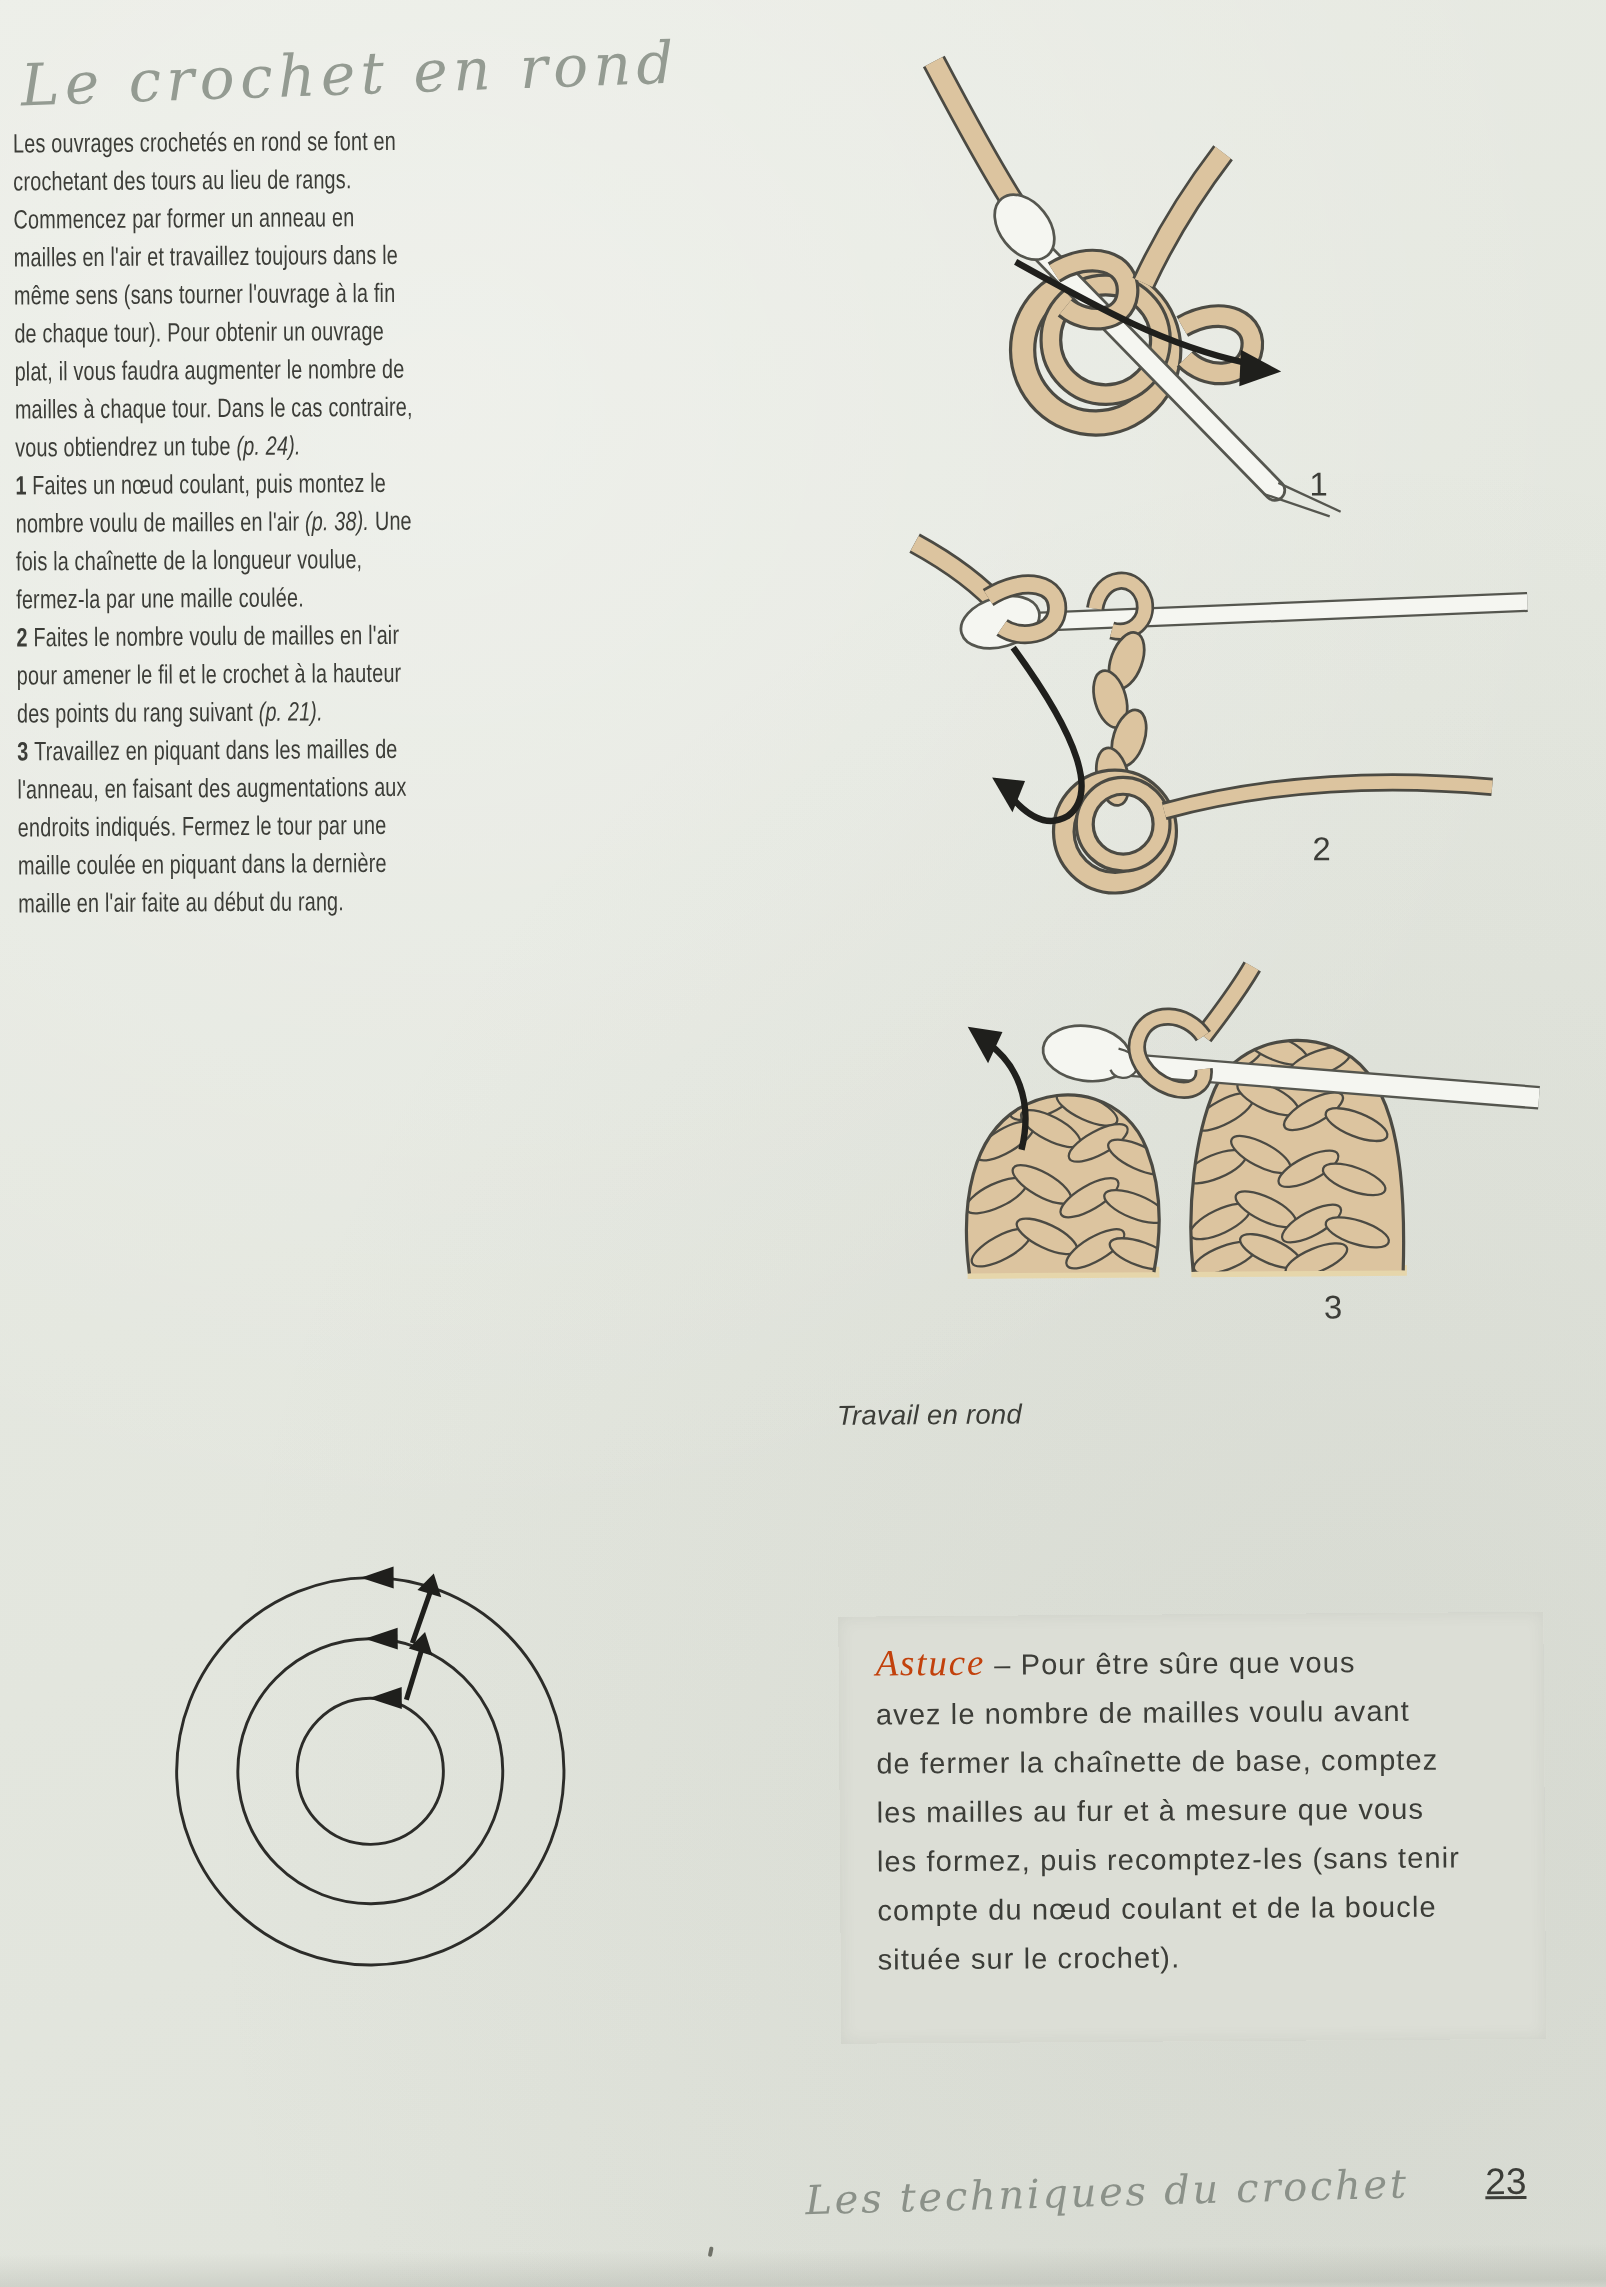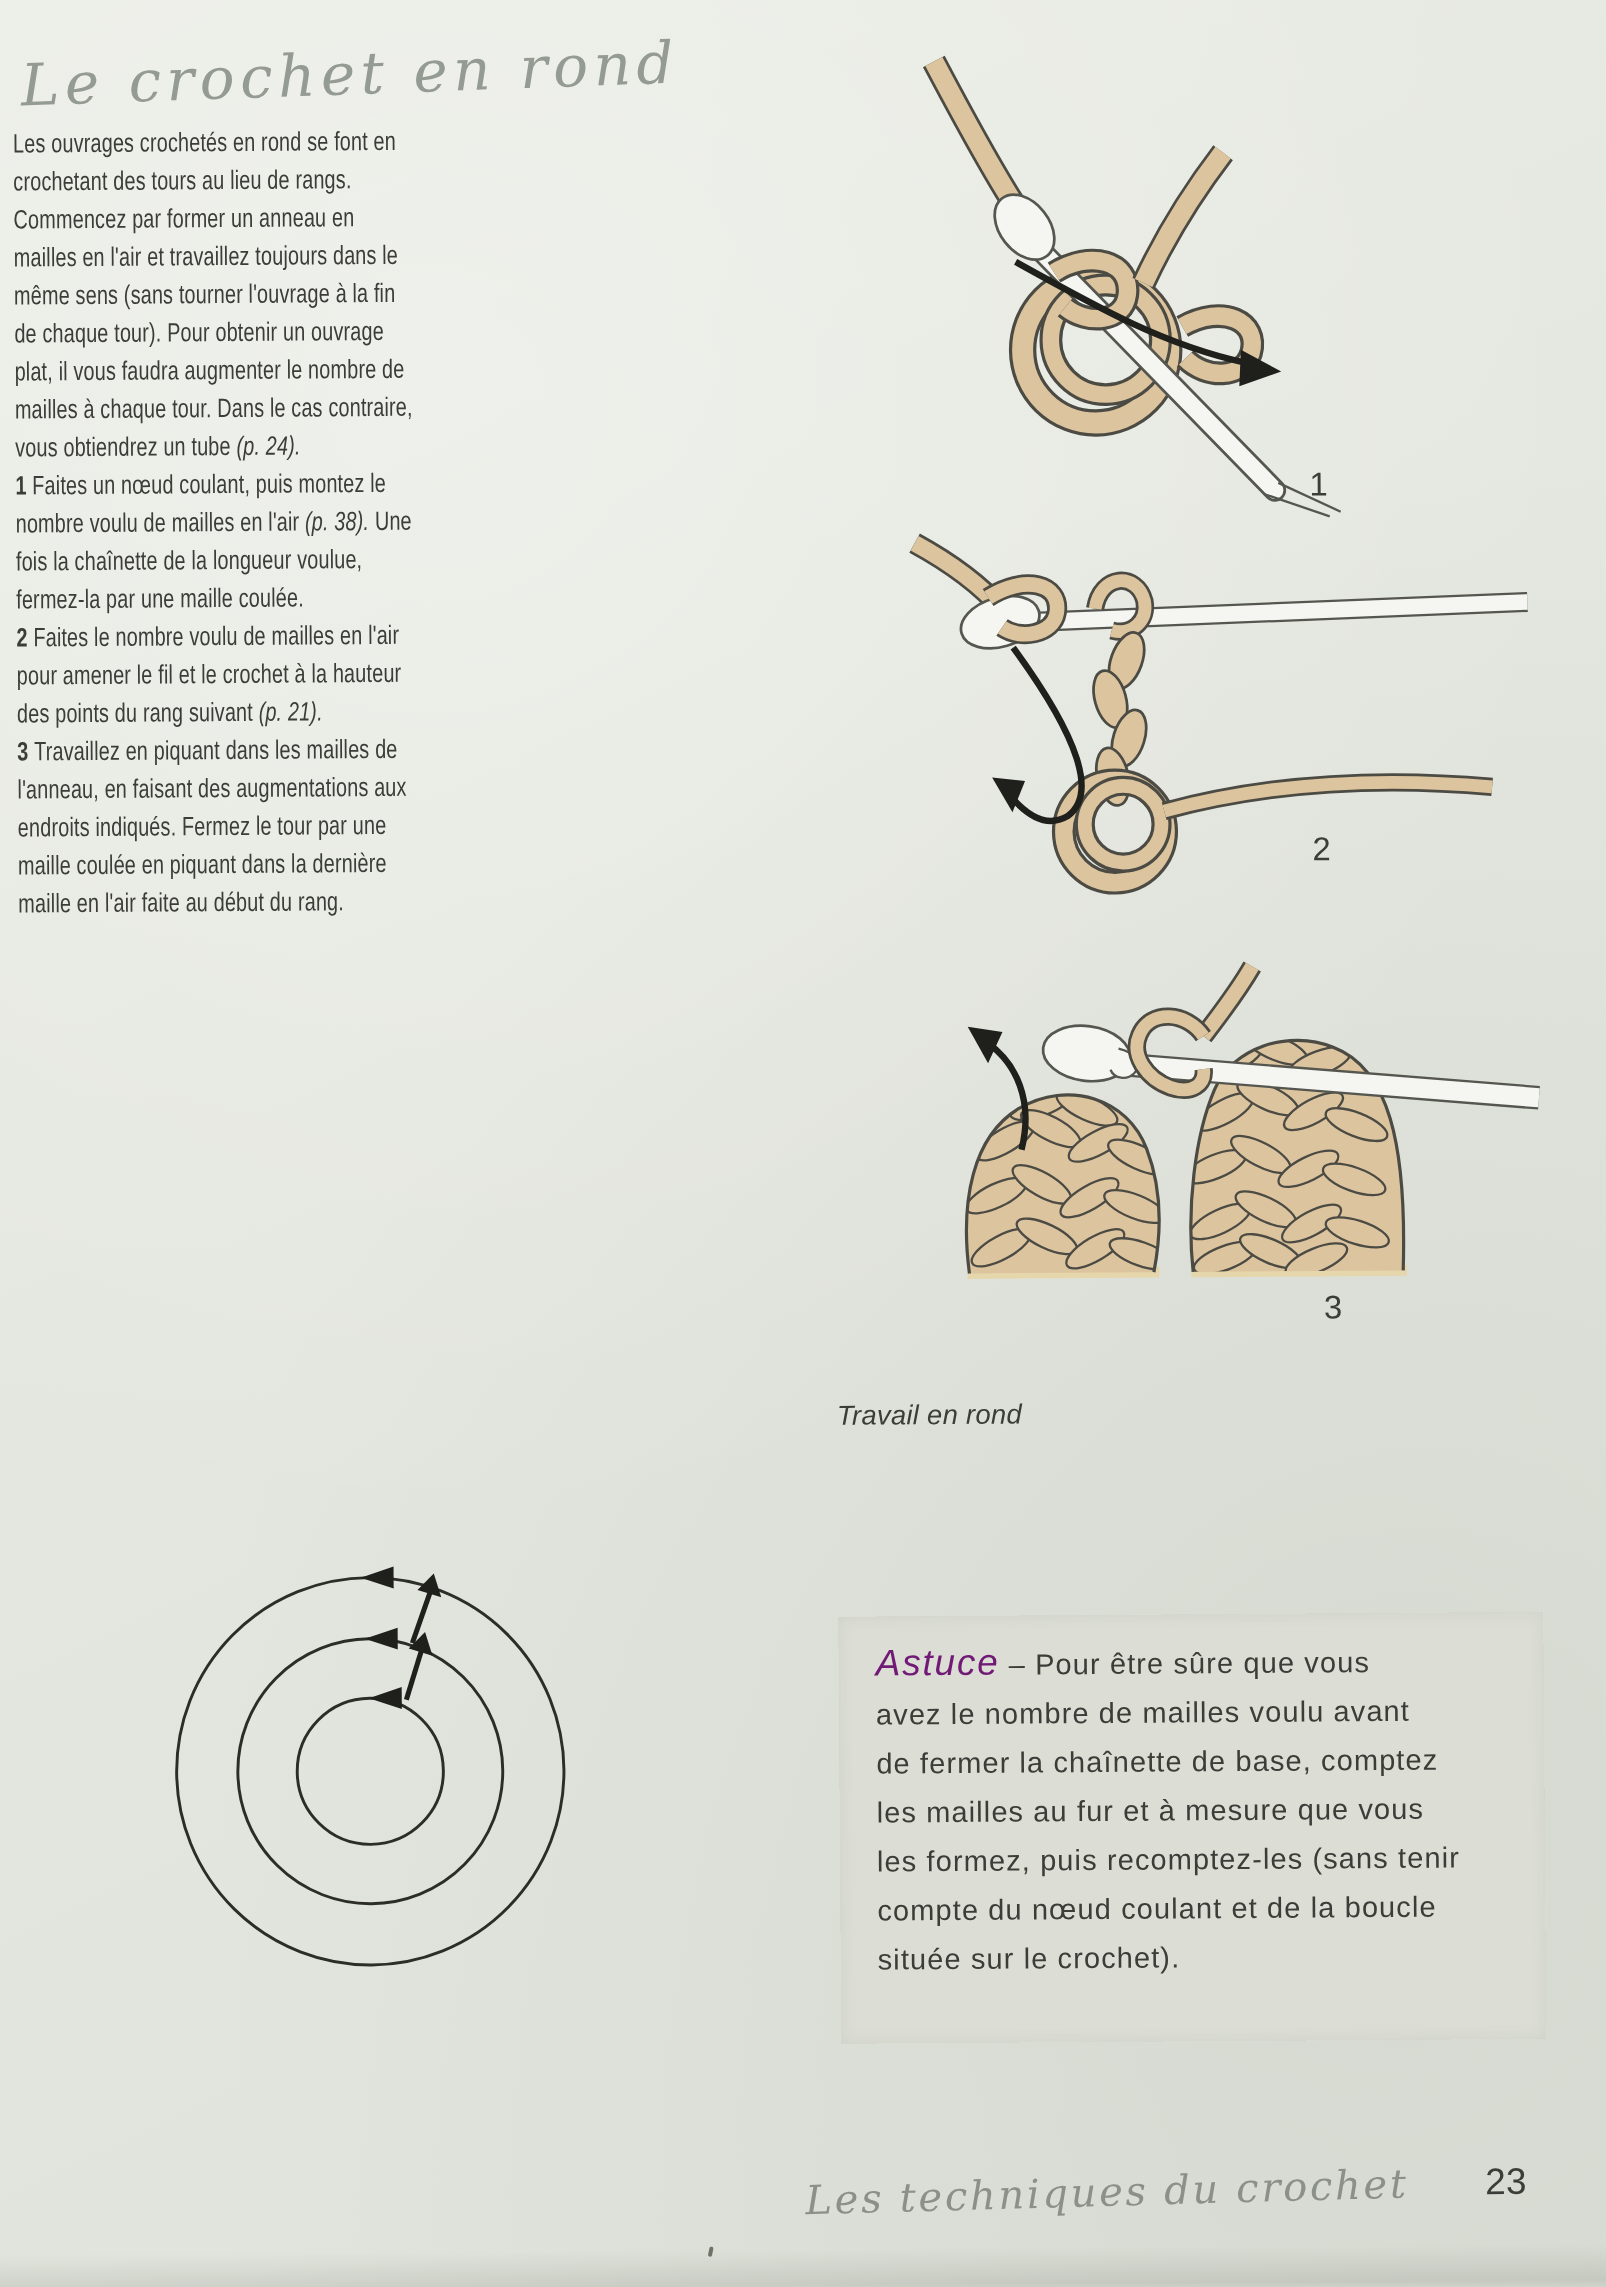--- a/index.html
+++ b/index.html
@@ -47,30 +47,30 @@
   .tip-box{
     position:absolute;left:853px;top:1635px;width:705px;height:427px;
     background:#dcded6;
     box-shadow:0 0 16.4px rgba(90,94,84,0.10) inset;
   }
   .tip-text{
     position:absolute;left:37px;top:22px;
     font-size:29px;line-height:49px;letter-spacing:1.1px;
   }
   .tip-text .script-inline{
-    font-family:Liberation Sans, sans-serif;font-style:italic;
-    font-size:37px;color:#701a75;letter-spacing:1.8px;
+    font-family:Liberation Serif, serif;font-style:italic;
+    font-size:37px;color:#c2410c;letter-spacing:1.8px;
   }
   .footer-script{
     position:absolute;left:816px;top:2189px;
     font-size:40px;letter-spacing:2.7px;transform:rotate(-1.2deg);
     white-space:nowrap;color:#8b9189;
   }
   .page-num{
-    position:absolute;left:1496px;top:2184px;font-size:37px;color:#3c3d38;
+    position:absolute;left:1496px;top:2184px;font-size:37px;color:#3c3d38;text-decoration:underline;
   }
   .speck{
     position:absolute;left:719px;top:2264px;width:3.7px;height:10px;
     background:#55564e;transform:rotate(12deg);border-radius:1.8px;opacity:.8;
   }
   svg{position:absolute;overflow:visible;}
 </style>
 </head>
 <body>
 

